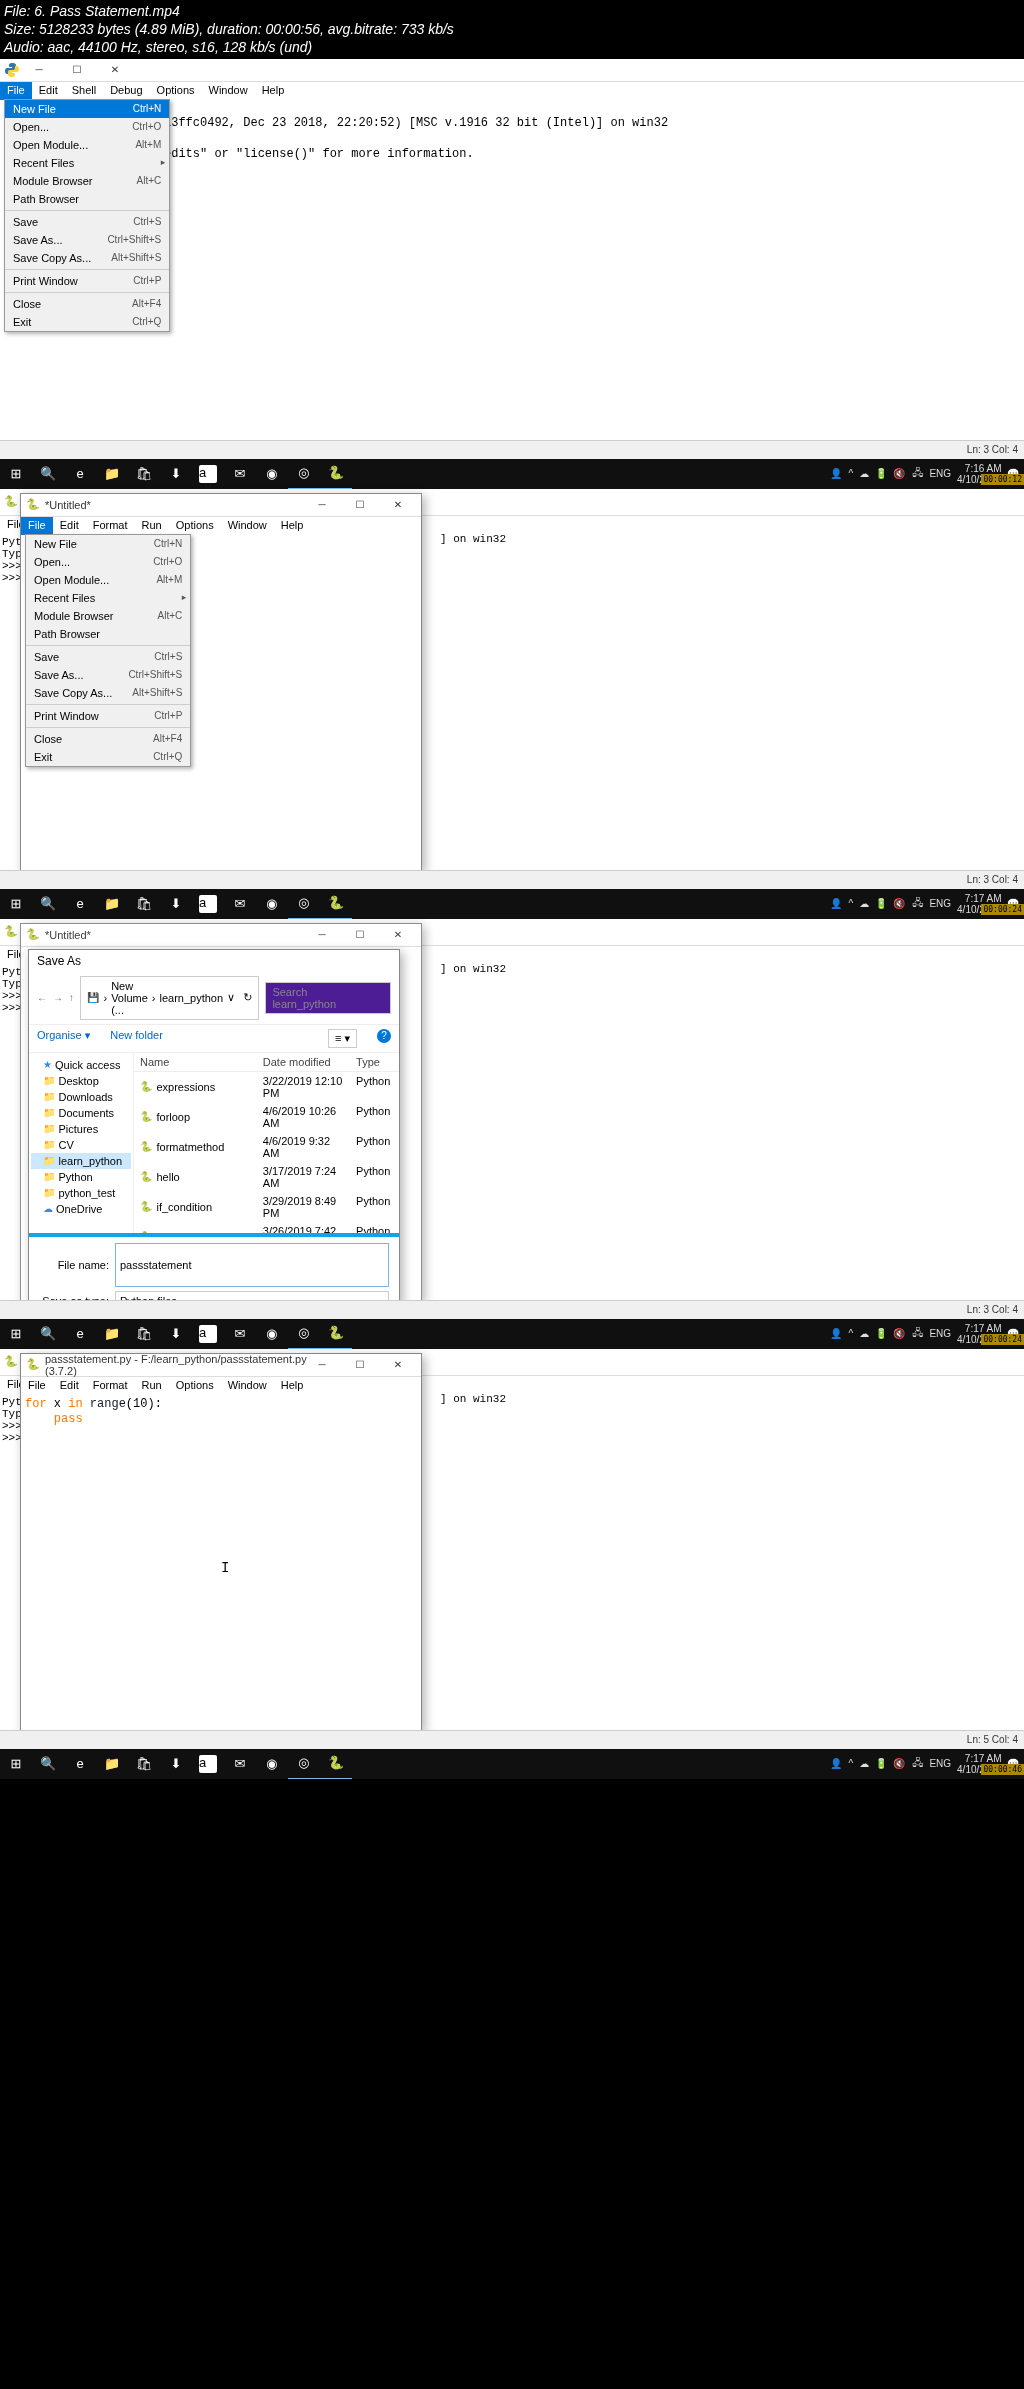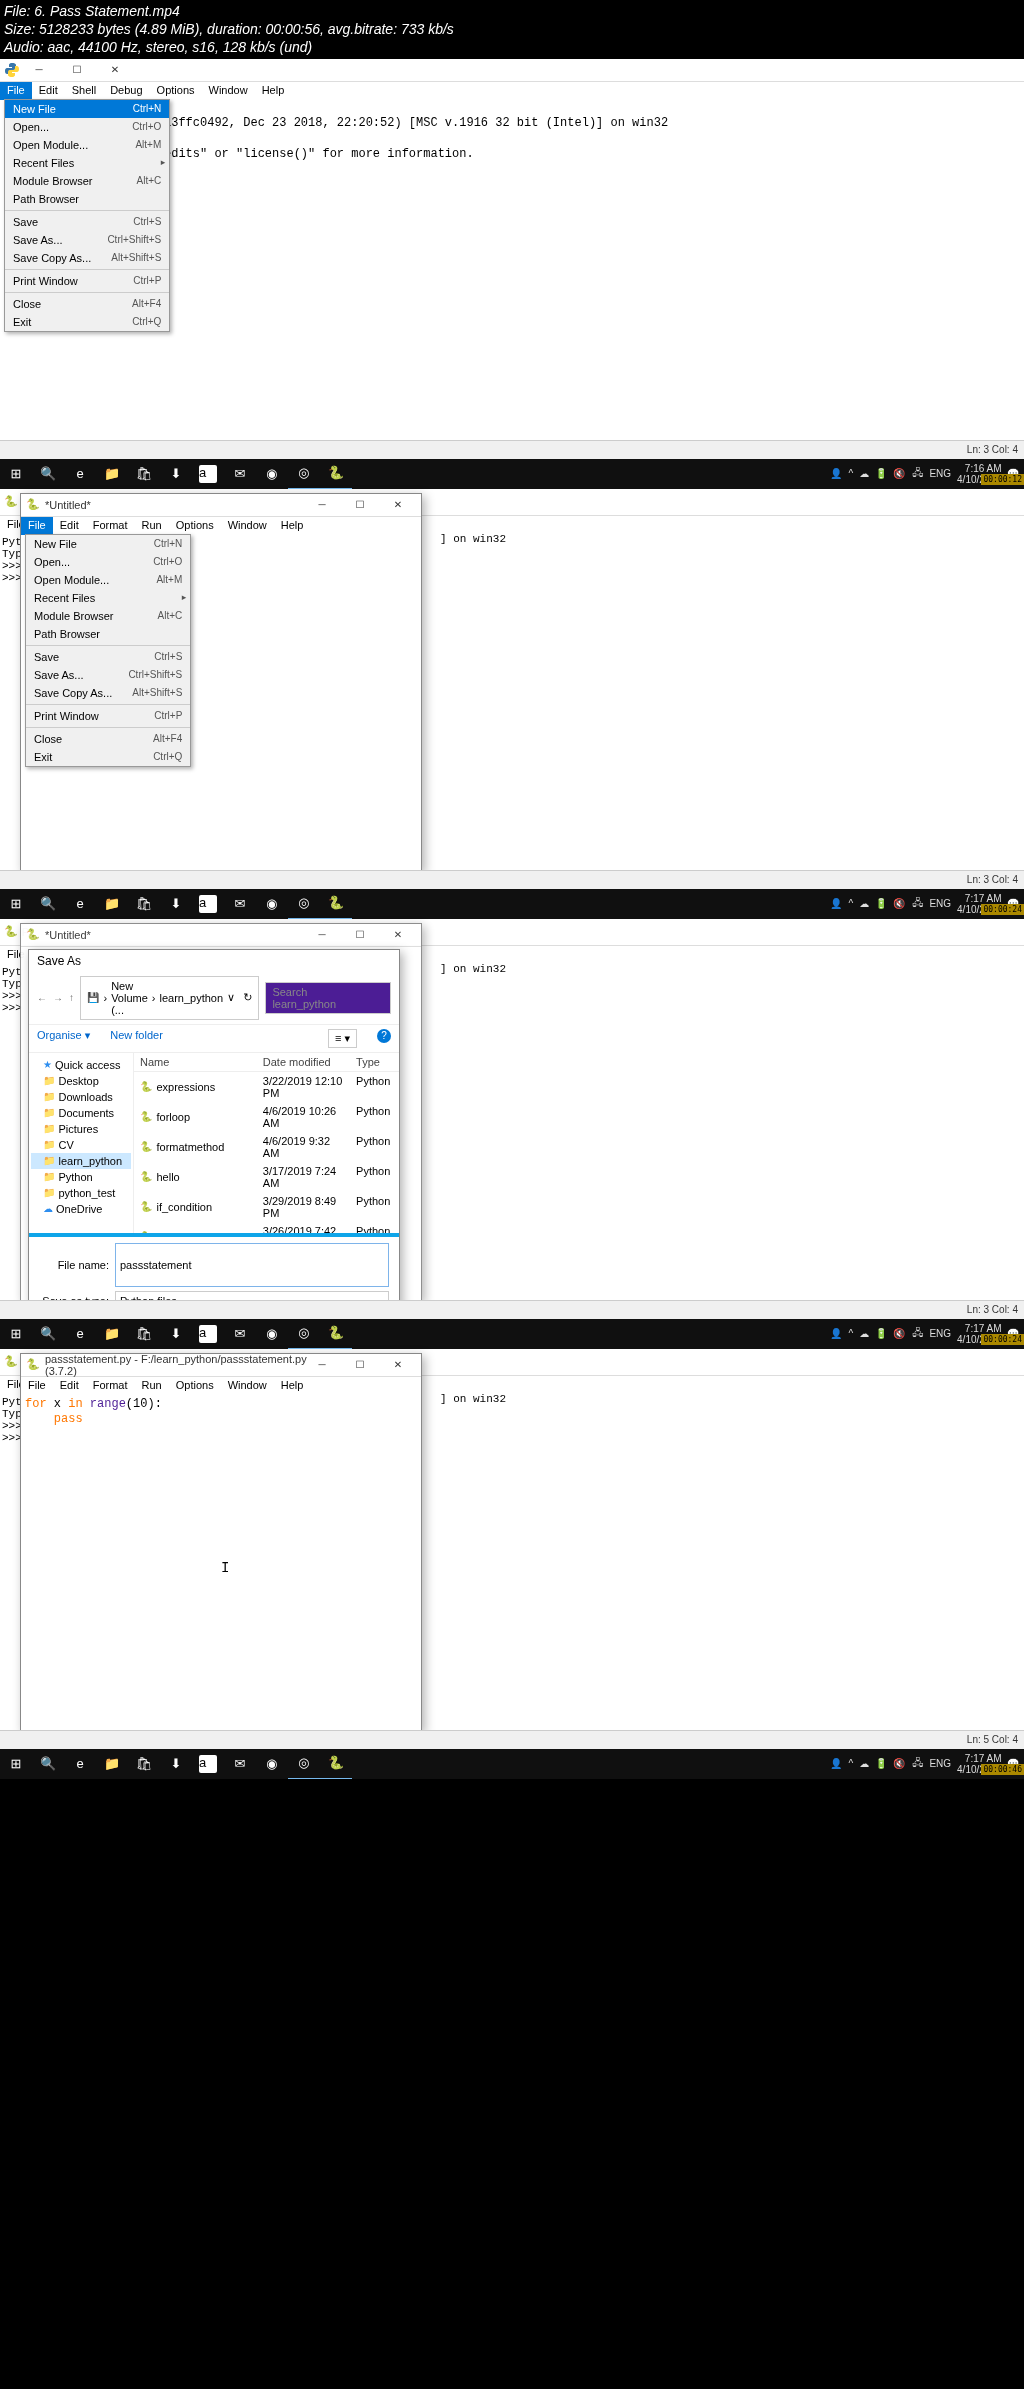--- a/index.html
+++ b/index.html
@@ -595,21 +595,21 @@
   </div>
   <div class="menubar" id="mb4">
         <span class="mitem">File</span>
         <span class="mitem">Edit</span>
         <span class="mitem">Format</span>
         <span class="mitem">Run</span>
         <span class="mitem">Options</span>
         <span class="mitem">Window</span>
         <span class="mitem">Help</span>
       </div>
-  <div class="content"><span class="kw-orange">for</span><span> x </span><span class="kw-orange">in</span><span style="color:#4c1d95"> range</span><span>(</span><span>10</span><span>):</span>
+  <div class="content"><span class="kw-orange">for</span><span> x </span><span class="kw-orange">in</span><span style="color:#0f172a"> range</span><span>(</span><span>10</span><span>):</span>
 <span class="kw-orange">    pass</span></div>
   <div style="position:absolute;left:50%;top:55%;font-family:Courier New;font-size:14px;color:#000">I</div>
  </div>
  <div class="statusbar" style="position:absolute;bottom:0;left:0;right:0">
       <span>Ln: 5  Col: 4</span>
     </div>
 </div>
 <div class="taskbar" id="tb4">
     <div class="tb-left">
       <div class="tb-icon">

